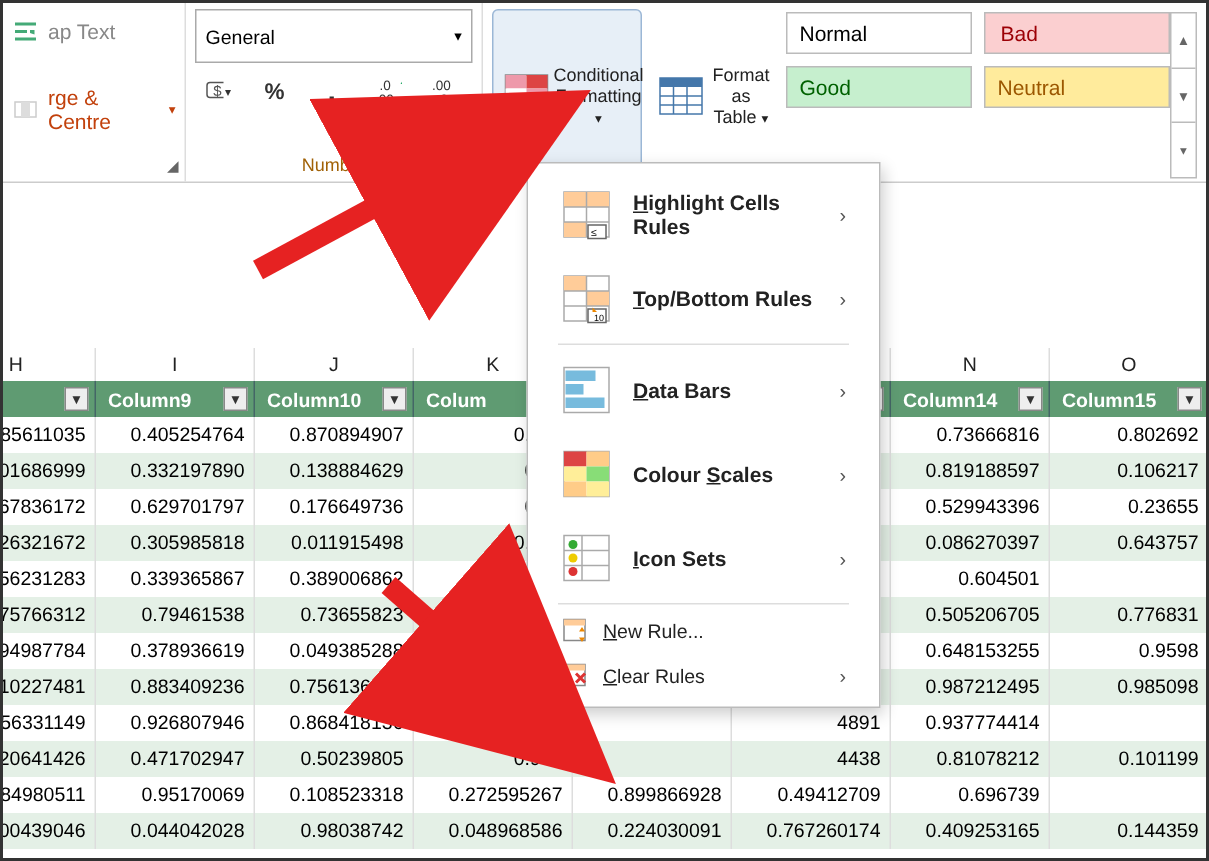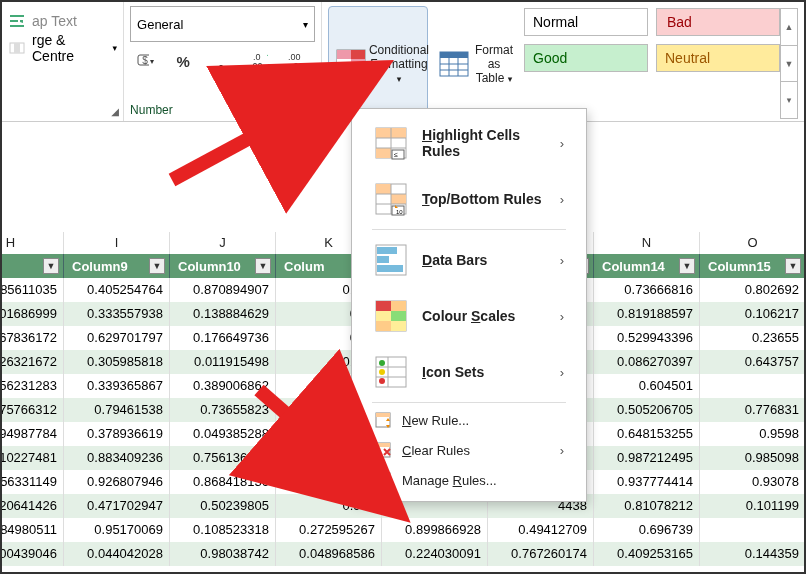--- a/index.html
+++ b/index.html
@@ -1,24 +1,24 @@
 <!DOCTYPE html>
 <html><head>
 <meta charset="utf-8">
 <style>
   * { box-sizing: border-box; font-family: "Segoe UI", Arial, sans-serif; }
   body { margin: 0; background: #fff; overflow: hidden; width: 806px; height: 574px; position: relative; border: 2px solid #333; }
   .ribbon { display: flex; height: 120px; border-bottom: 1px solid #ccc; background: #fff; }
   .rgroup { display: flex; flex-direction: column; border-right: 1px solid #ddd; padding: 4px 6px 2px 6px; position: relative; }
-  .rgroup-label { font-size: 12px; color: #14532d; margin-top: auto; height: 18px; line-height: 18px; }
+  .rgroup-label { font-size: 12px; color: #a16207; text-align: center; margin-top: auto; height: 18px; line-height: 18px; }
   .rgroup .corner { position: absolute; right: 4px; bottom: 4px; font-size: 10px; color: #666; cursor: pointer; }
   .align-group { width: 128px; }
   .align-btns { display: flex; flex-direction: column; gap: 2px; margin-top: 6px; }
   .align-row { display: flex; align-items: center; gap: 6px; font-size: 14px; color: #888; }
-  .align-row.disabled { color: #000000; }
+  .align-row.disabled { color: #c2410c; margin-top: 25px; }
   .small-icon { width: 18px; height: 18px; display: inline-flex; align-items: center; justify-content: center; }
   .number-group { width: 208px; }
   .num-top { display: flex; align-items: center; gap: 4px; margin-bottom: 6px; }
   .num-select { flex: 1; height: 36px; border: 1px solid #aaa; background: #fff; font-size: 13px; padding: 0 6px; display: flex; align-items: center; justify-content: space-between; }
   .num-row { display: flex; gap: 8px; align-items: center; }
   .icon-btn { width: 30px; height: 26px; display: flex; align-items: center; justify-content: center; background: #fff; border: none; cursor: pointer; font-size: 15px; color: #333; border-radius: 3px; }
   .big-btn { display: flex; align-items: center; justify-content: flex-start; padding: 4px 4px 0 4px; cursor: pointer; border-radius: 4px; min-width: 78px; }
   .big-btn.active { background: #e7eff7; border: 1px solid #9bb7d6; }
   .big-btn .big-icon { width: 36px; height: 36px; margin-bottom: 2px; }
   .big-btn .big-label { font-size: 12px; text-align: center; line-height: 14px; color: #222; }
@@ -217,21 +217,21 @@
         <div class="data-cell">0.405254764</div>
         <div class="data-cell">0.870894907</div>
         <div class="data-cell">0.770</div>
         <div class="data-cell"></div>
         <div class="data-cell">1531</div>
         <div class="data-cell">0.73666816</div>
         <div class="data-cell">0.802692</div>
       </div>
       <div class="data-row band">
         <div class="data-cell">01686999</div>
-        <div class="data-cell">0.333557938</div>
+        <div class="data-cell">0.332197890</div>
         <div class="data-cell">0.138884629</div>
         <div class="data-cell">0.90</div>
         <div class="data-cell"></div>
         <div class="data-cell">6464</div>
         <div class="data-cell">0.819188597</div>
         <div class="data-cell">0.106217</div>
       </div>
       <div class="data-row">
         <div class="data-cell">67836172</div>
         <div class="data-cell">0.629701797</div>
@@ -292,21 +292,20 @@
         <div class="data-cell">0.985098</div>
       </div>
       <div class="data-row">
         <div class="data-cell">56331149</div>
         <div class="data-cell">0.926807946</div>
         <div class="data-cell">0.868418136</div>
         <div class="data-cell">0.411</div>
         <div class="data-cell"></div>
         <div class="data-cell">4891</div>
         <div class="data-cell">0.937774414</div>
-        <div class="data-cell">0.93078</div>
       </div>
       <div class="data-row band">
         <div class="data-cell">20641426</div>
         <div class="data-cell">0.471702947</div>
         <div class="data-cell">0.50239805</div>
         <div class="data-cell">0.976</div>
         <div class="data-cell"></div>
         <div class="data-cell">4438</div>
         <div class="data-cell">0.81078212</div>
         <div class="data-cell">0.101199</div>
@@ -424,31 +423,20 @@
   <div class="menu-item small">
     <div class="mi-icon">
       <svg width="18" height="18">
           <rect x="2" y="2" width="14" height="14" fill="#fff" stroke="#888"></rect>
           <rect x="2" y="2" width="14" height="4" fill="#fc9"></rect>
           <path d="M10 8 l6 6 M16 8 l-6 6" stroke="#d33" stroke-width="2"></path>
         </svg>
     </div>
     <span class="mi-label"><span class="underline-letter">C</span><span id="ml-cr">lear Rules</span></span>
     <span class="mi-arrow">›</span>
-  </div>
-  <div class="menu-item small">
-    <div class="mi-icon">
-      <svg width="18" height="18">
-          <rect x="2" y="2" width="14" height="14" fill="#fff" stroke="#888"></rect>
-          <rect x="2" y="2" width="14" height="4" fill="#fc9"></rect>
-          <line x1="4" y1="9" x2="14" y2="9" stroke="#888"></line>
-          <line x1="4" y1="12" x2="14" y2="12" stroke="#888"></line>
-        </svg>
-    </div>
-    <span class="mi-label"><span id="ml-mr-pre">Manage </span><span class="underline-letter">R</span><span id="ml-mr-post">ules...</span></span>
   </div>
 </div>
 
 <div class="arrow" style="left:160px;top:68px">
   <svg width="220" height="120">
       <defs>
         <marker id="ah1" markerWidth="12" markerHeight="12" refX="9" refY="6" orient="auto">
           <path d="M0,0 L12,6 L0,12 z" fill="#e62222"></path>
         </marker>
       </defs>

